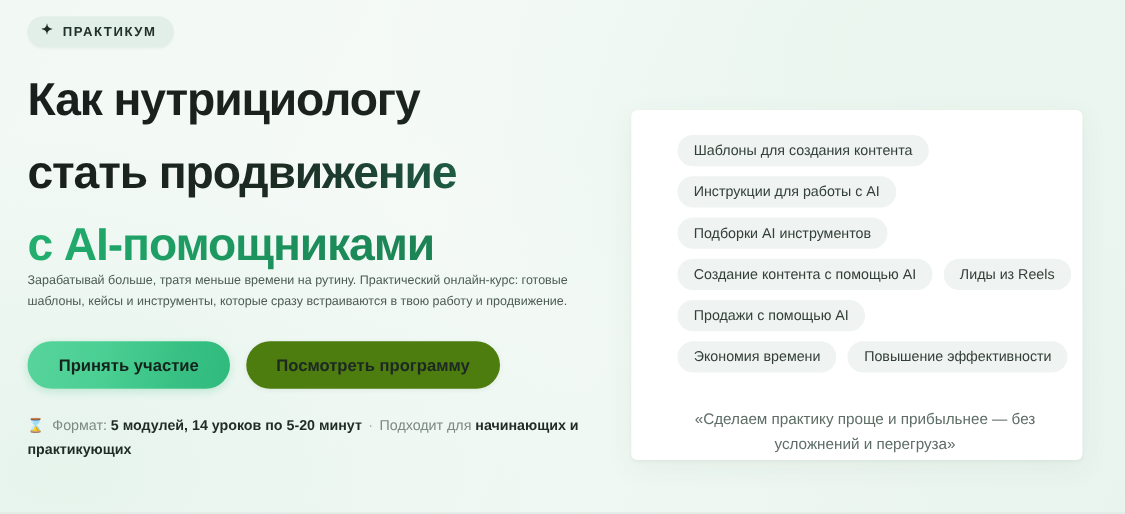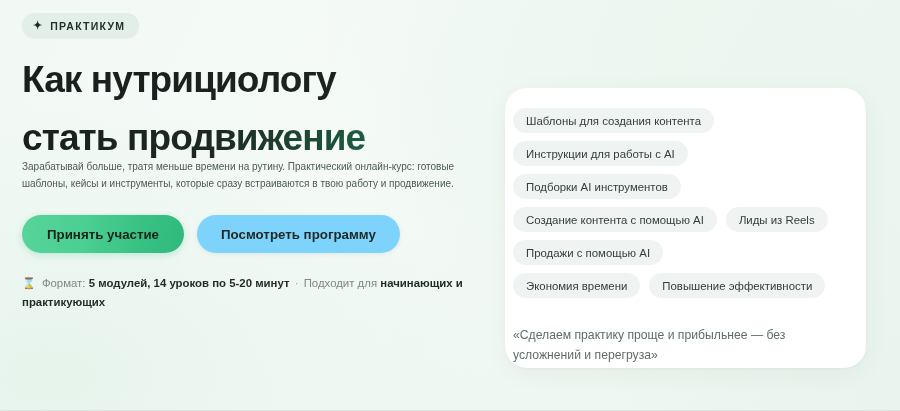--- a/index.html
+++ b/index.html
@@ -124,21 +124,21 @@
   }
   .btn-primary {
     padding: 0 25px;
     color: #14241c;
     background: linear-gradient(100deg, #57d49b 0%, #4bcf93 38%, #39c184 72%, #2fba7c 100%);
     box-shadow: 0 2px 7px rgba(47,186,124,0.24);
   }
   .btn-secondary {
     padding: 12px 24px;
     color: #1d2822;
-    background: #7dd3fc;
+    background: #4d7c0f;
     box-shadow: 0 1px 4px rgba(40,80,60,0.09);
   }
 
   .format-note {
     margin-top: 21px;
     font-size: 11.4px;
     line-height: 1.62;
     color: #7c8a83;
     max-width: 448px;
   }
@@ -157,23 +157,24 @@
   }
 
   
   .card {
     position: absolute;
     left: 505px;
     top: 88px;
     width: 361px;
     height: 280px;
     background: #ffffff;
-    border-radius: 22px;
+    border-radius: 5px;
     box-shadow: 0 6px 24px rgba(36,79,59,0.055), 0 1px 3px rgba(36,79,59,0.04);
-    padding: 20px 22px 0 8px;
+    padding: 20px 22px 0 37px;
+    text-align: center;
   }
 
   .chip-rows {
     display: flex;
     flex-direction: column;
     gap: 8px;
   }
   .chip-row {
     display: flex;
     gap: 9px;
@@ -208,20 +209,21 @@
   <div class="left-col">
 
     <div class="badge">
       <span class="badge-icon">✦</span>
       <span class="badge-label">ПРАКТИКУМ</span>
     </div>
 
     <h1 class="headline">
       <span class="hl-line hl-1">Как нутрициологу</span>
       <span class="hl-line hl-2">стать продвижение</span>
+      <span class="hl-line hl-3">с AI-помощниками</span>
     </h1>
 
     <p class="lede">Зарабатывай больше, тратя меньше времени на рутину. Практический онлайн-курс: готовые шаблоны, кейсы и инструменты, которые сразу встраиваются в твою работу и продвижение.</p>
 
     <div class="cta-row">
       <button class="btn btn-primary">Принять участие</button>
       <button class="btn btn-secondary">Посмотреть программу</button>
     </div>
 
     <p class="format-note">

